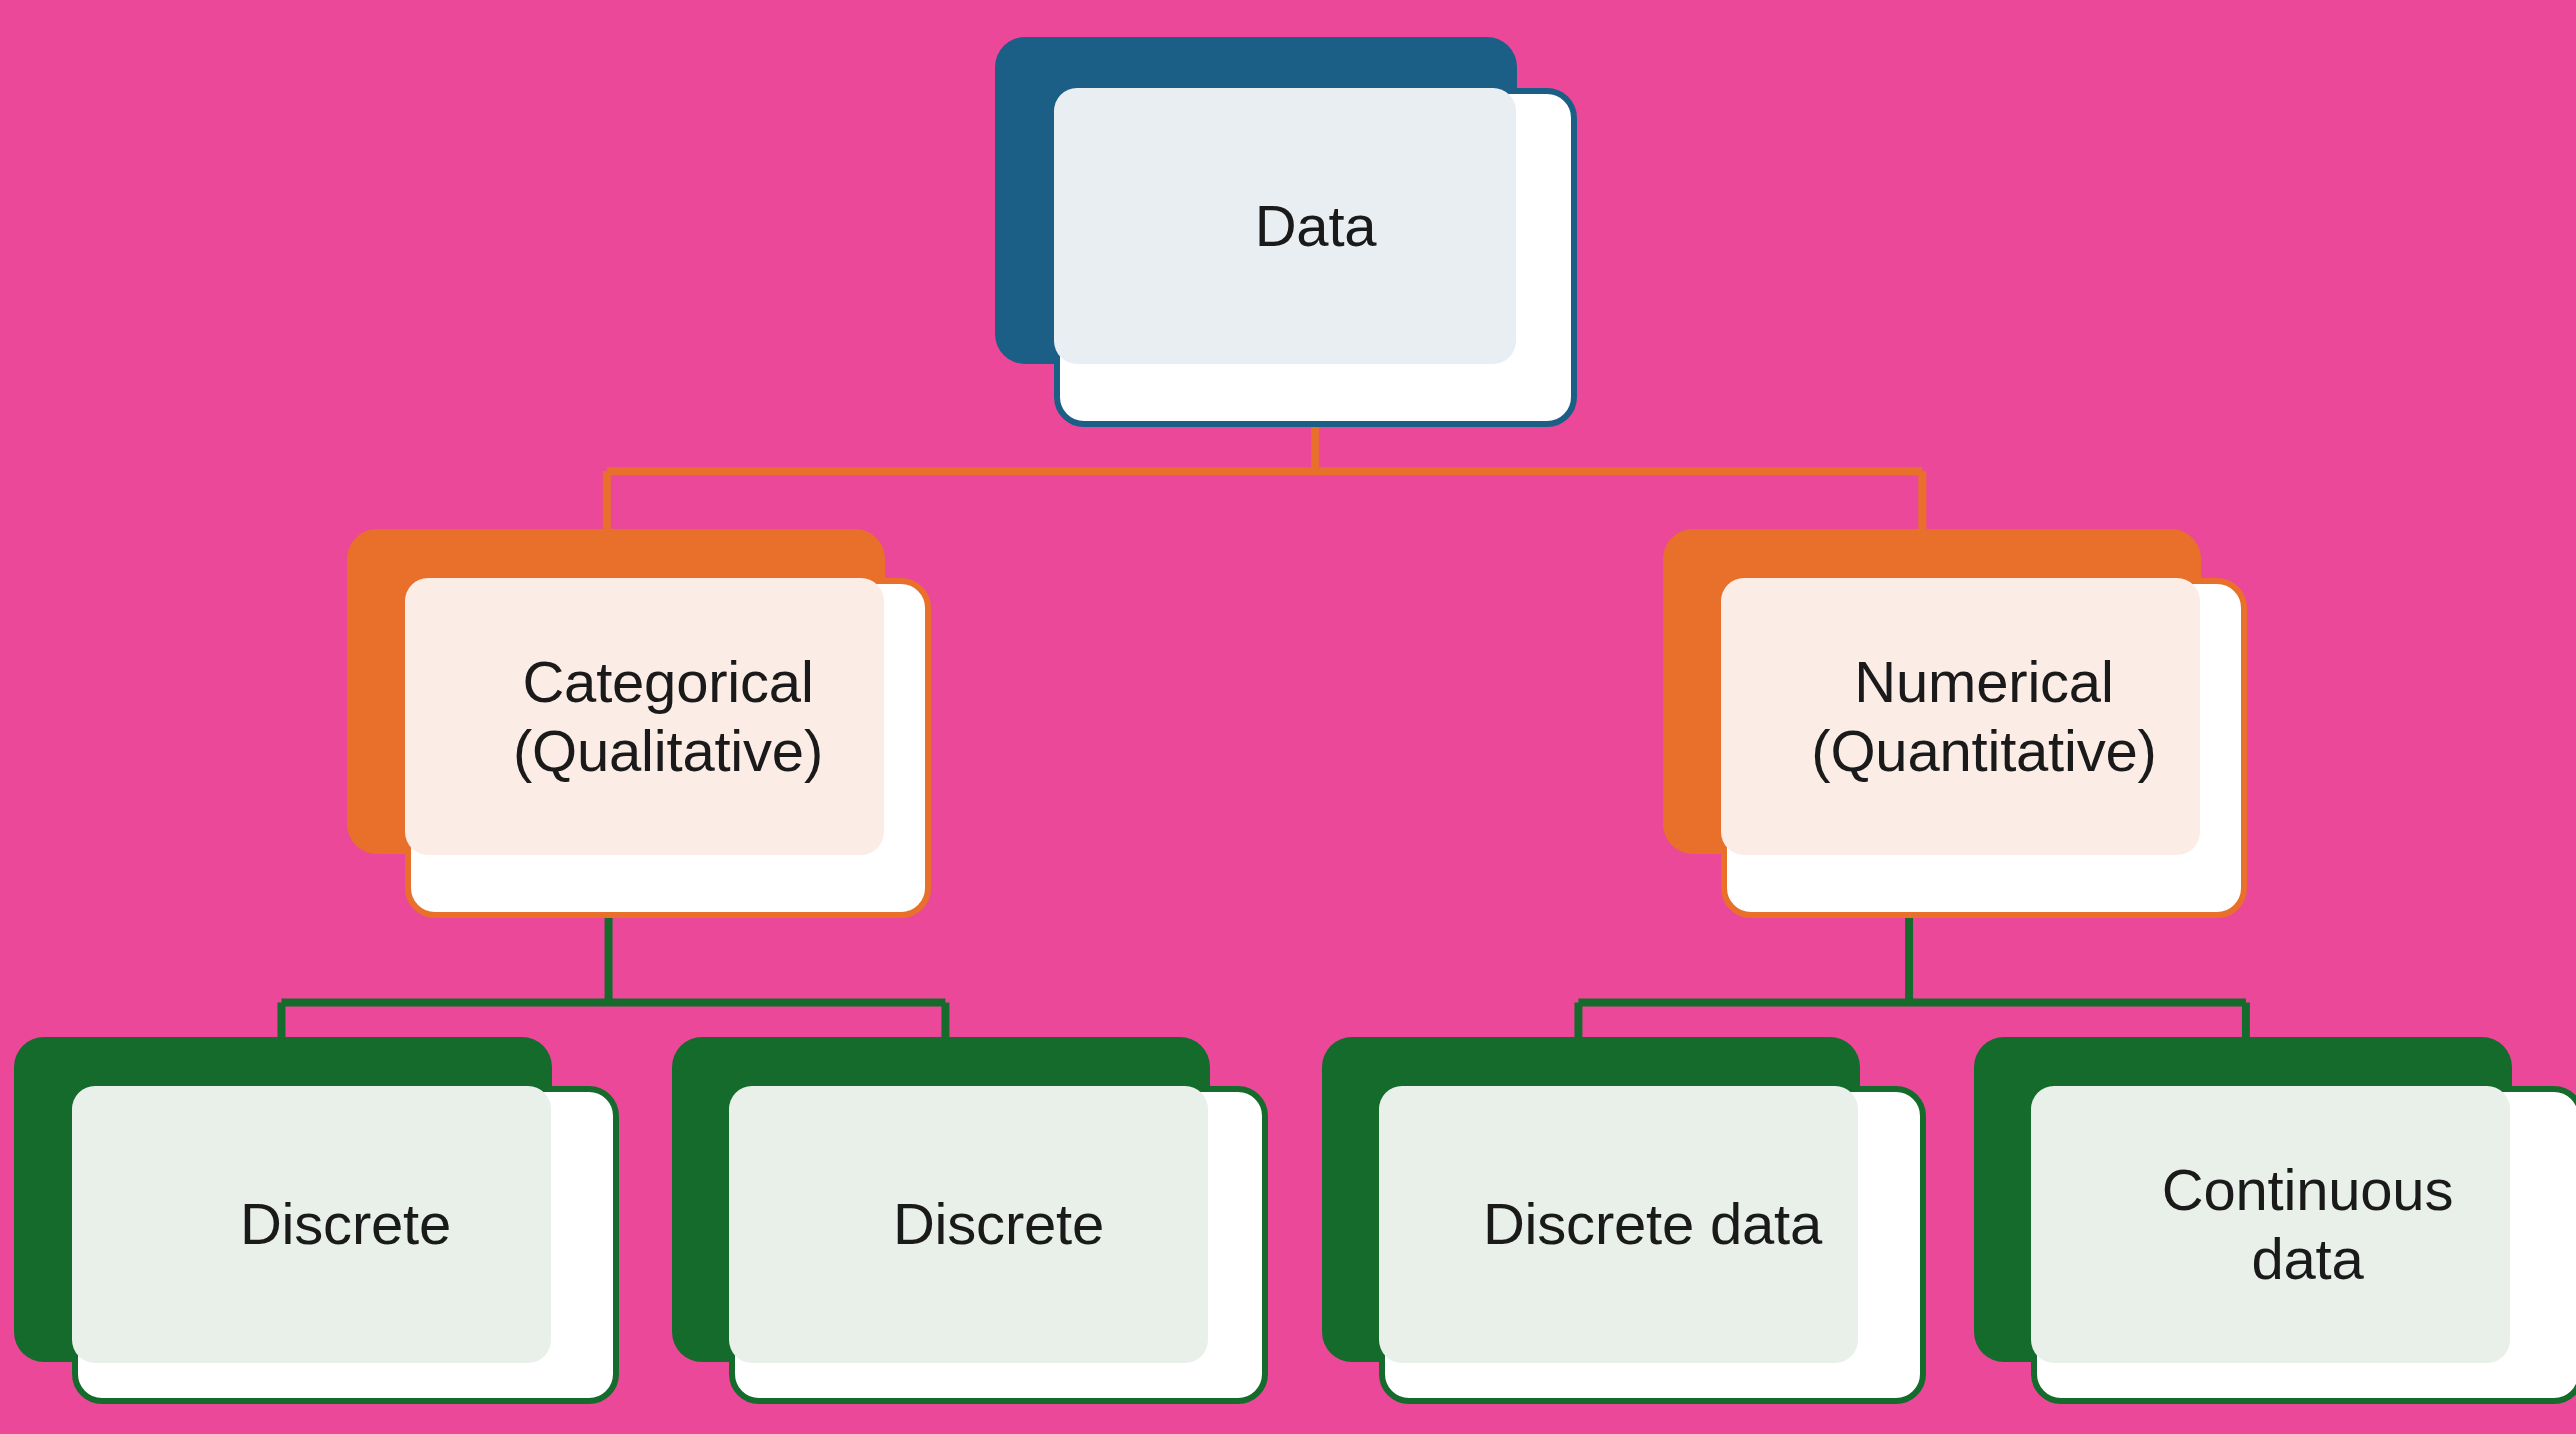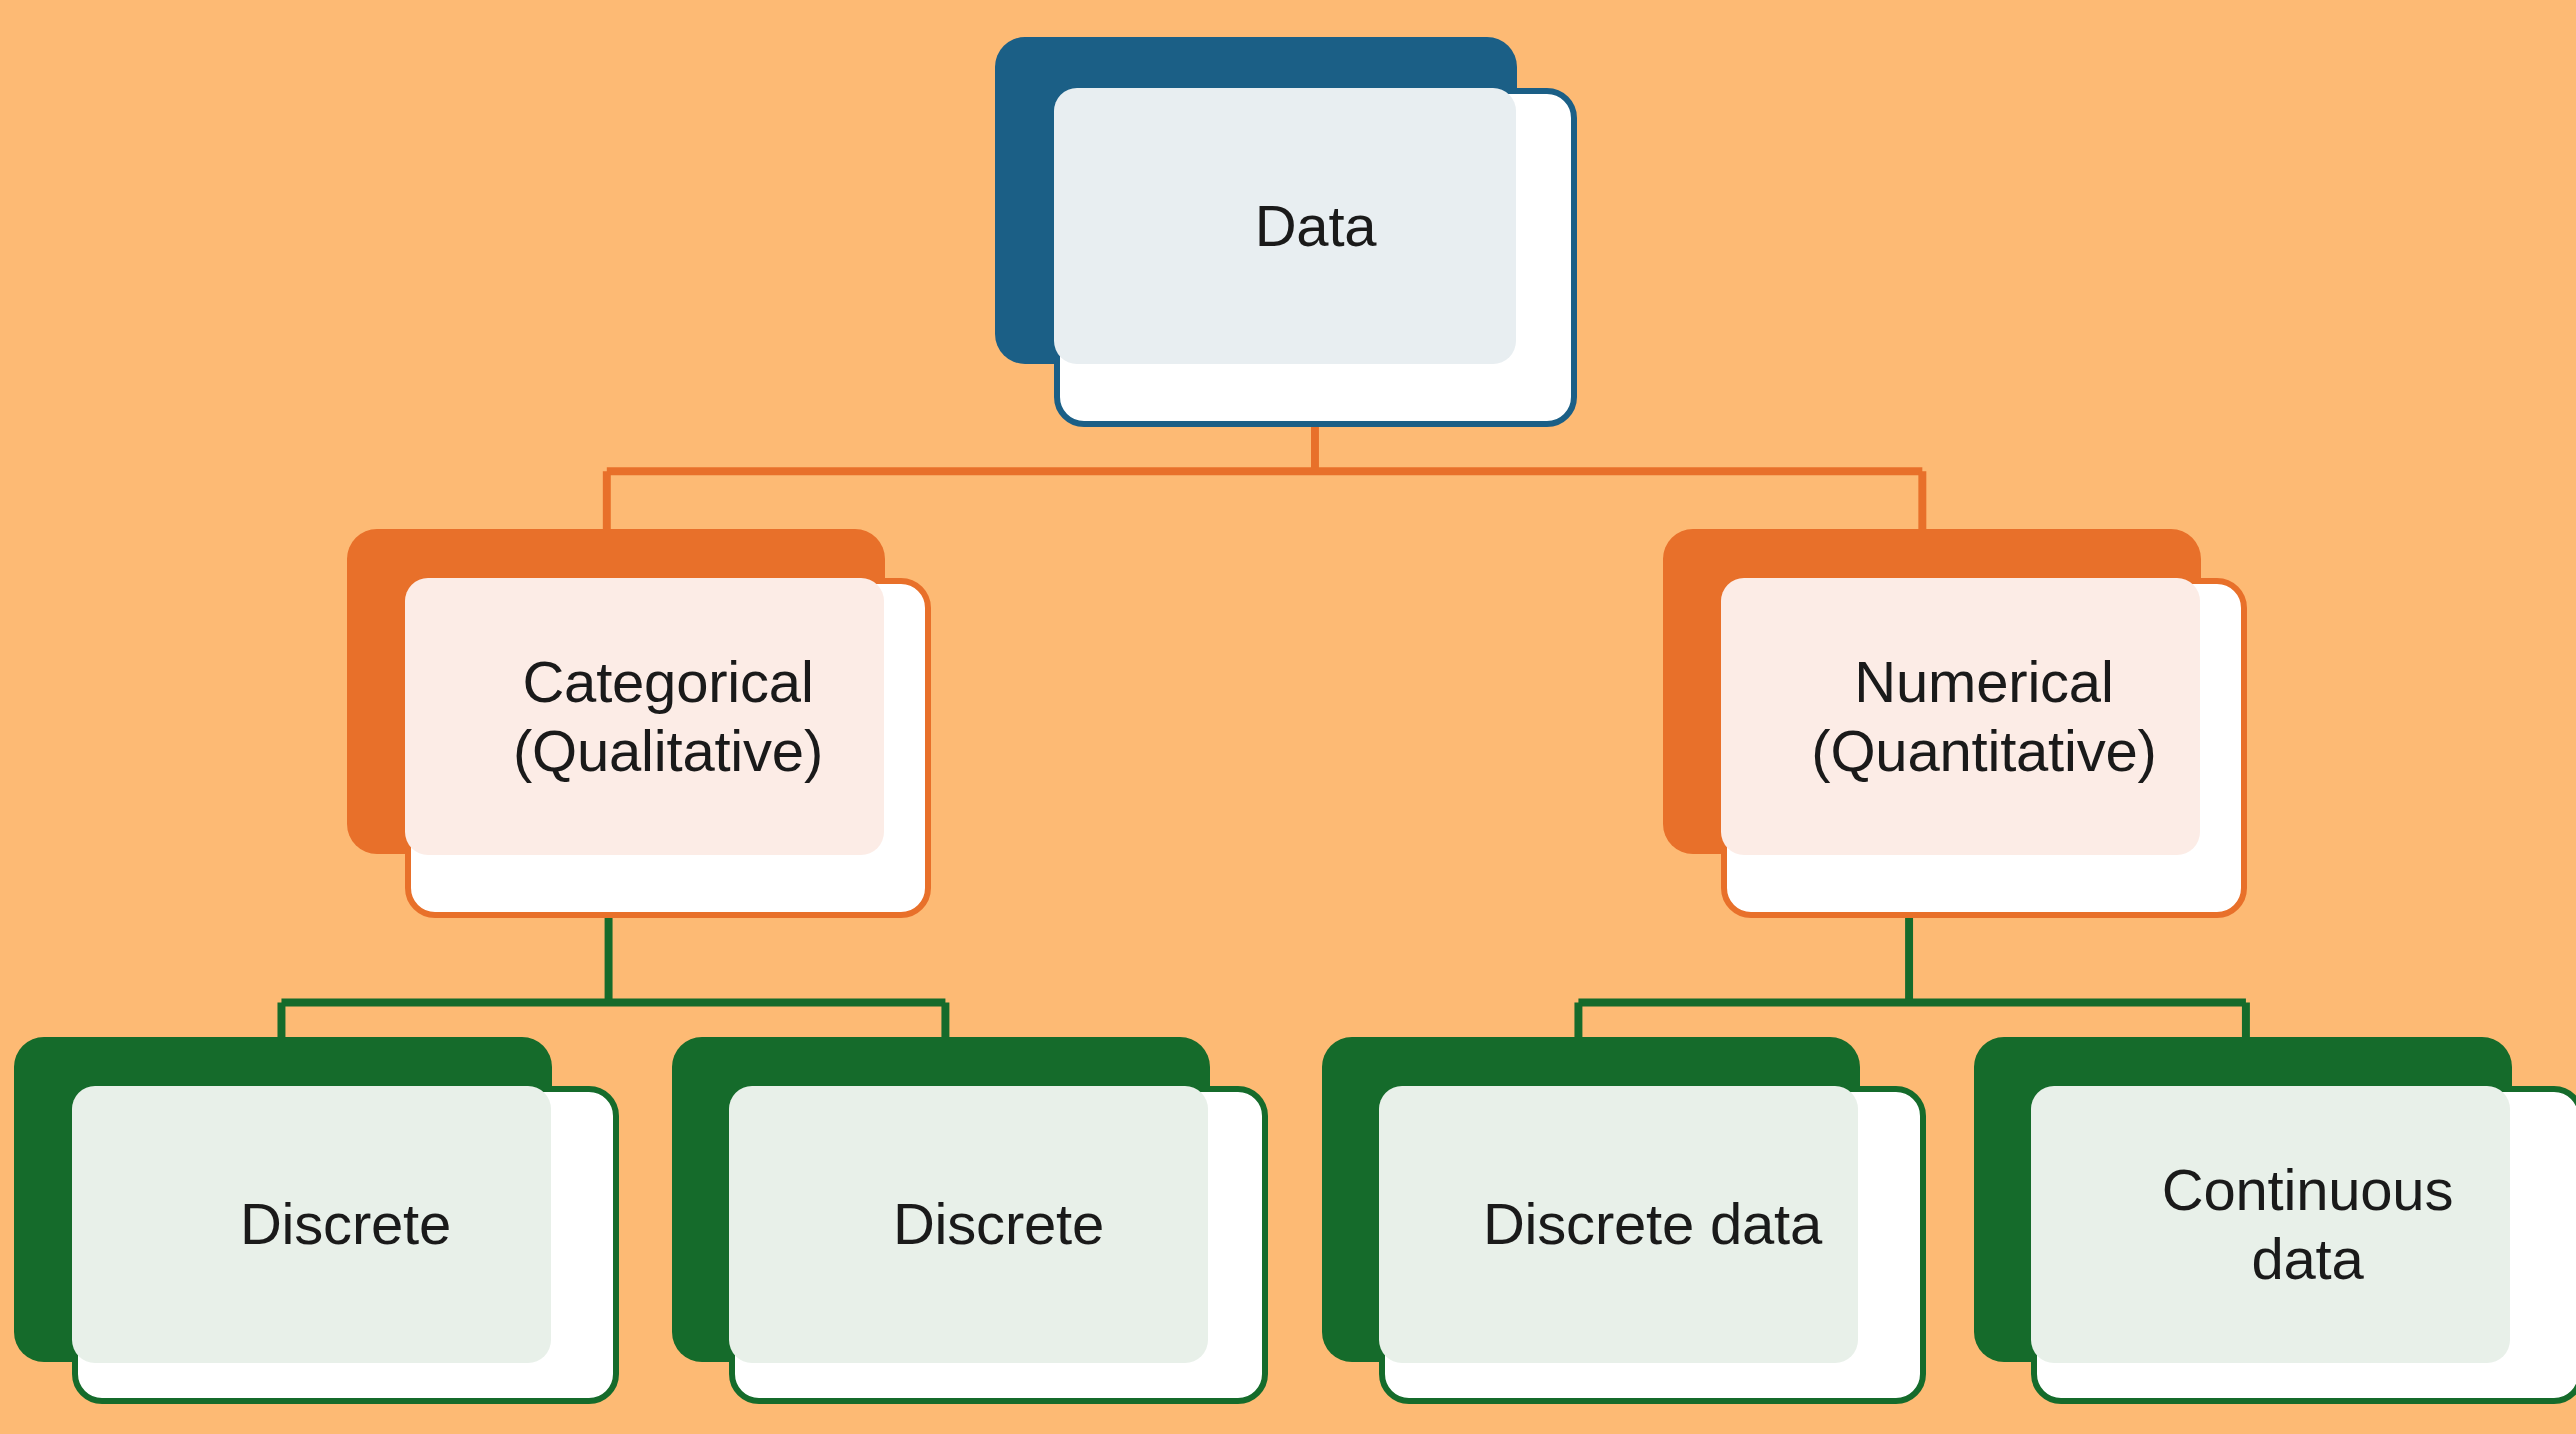--- a/index.html
+++ b/index.html
@@ -8,21 +8,21 @@
     padding: 0;
     background: #ffffff;
   }
   body {
     font-family: "Liberation Sans", sans-serif;
   }
   #canvas {
     position: relative;
     width: 2576px;
     height: 1434px;
-    background: #fdba74;
+    background: #ec4899;
     overflow: hidden;
   }
   .connectors {
     position: absolute;
     left: 0;
     top: 0;
     width: 2576px;
     height: 1434px;
     pointer-events: none;
   }

